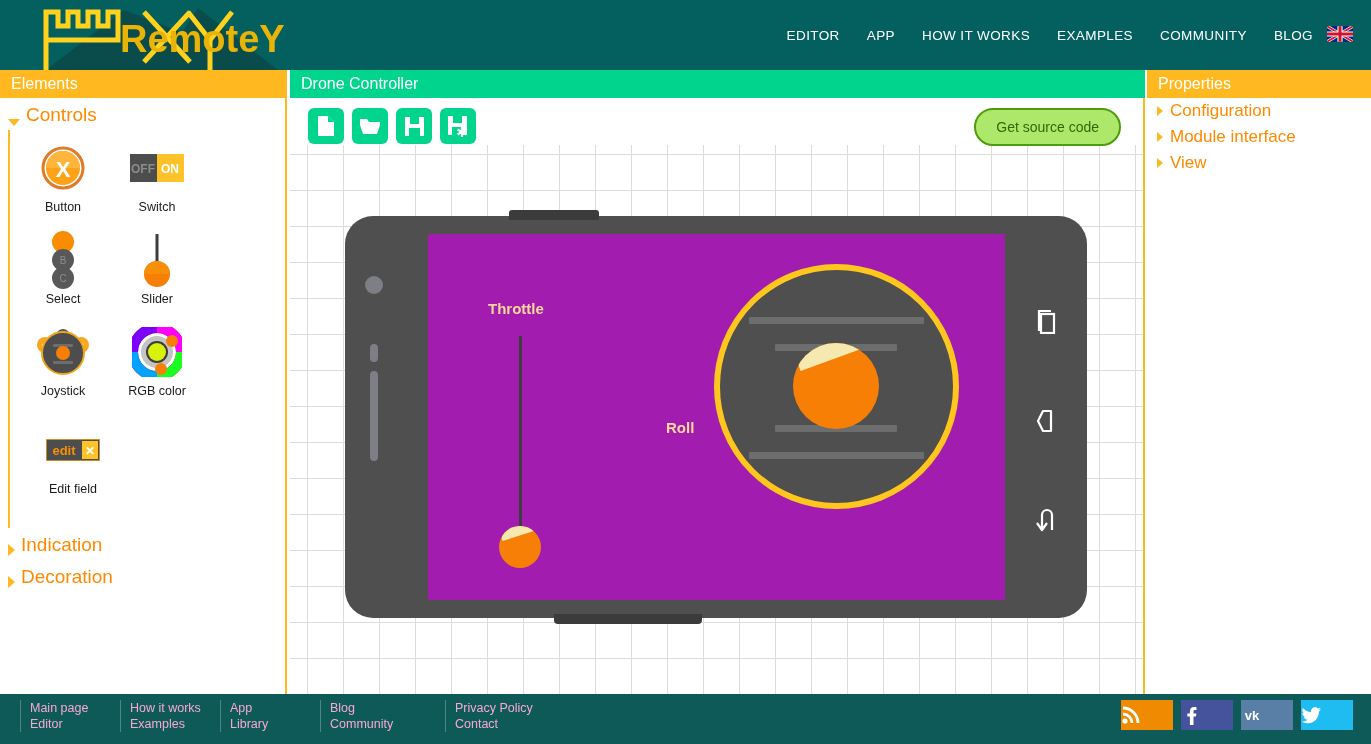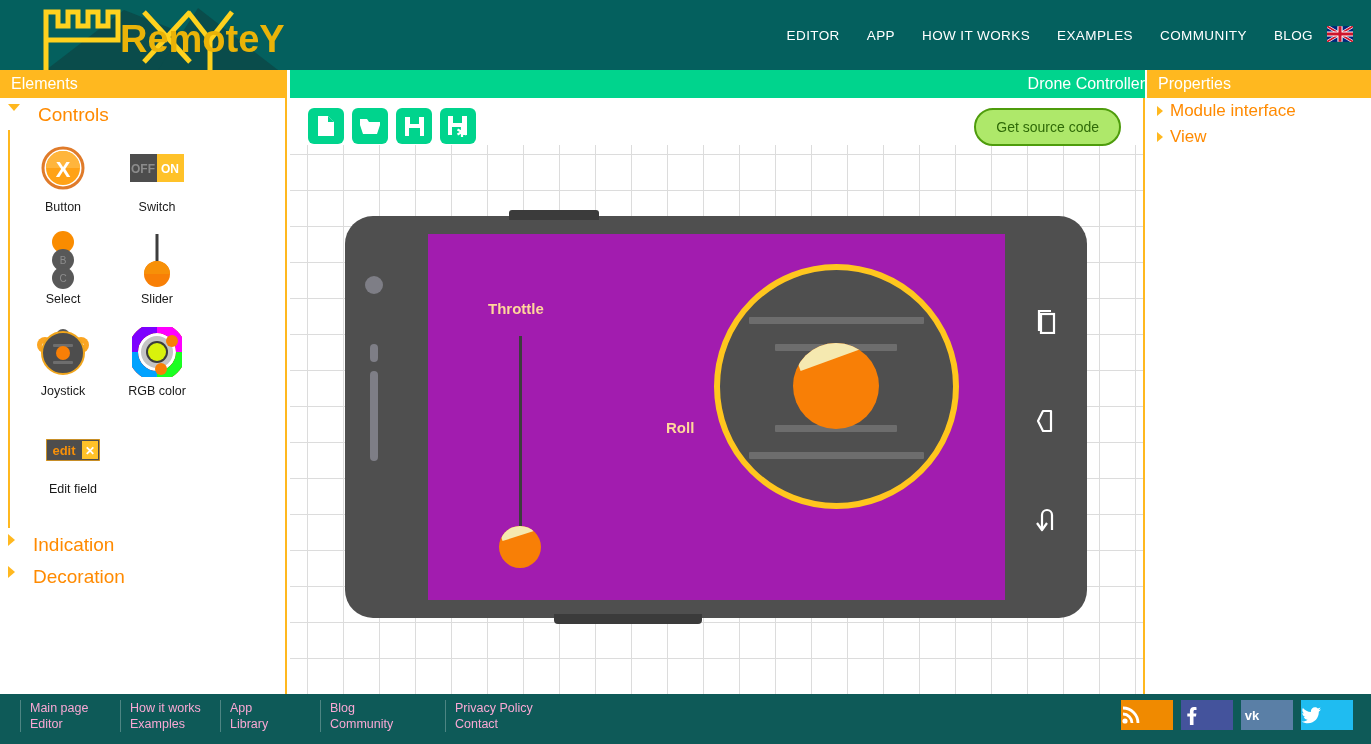--- a/index.html
+++ b/index.html
@@ -44,30 +44,30 @@
   .panel-head {
     position: absolute; height: 28px; background: #ffb81f;
     color: #ffffff; font-size: 16px; line-height: 28px; padding-left: 11px;
   }
   #elements-head { left: 0; top: 70px; width: 287px; }
   #props-head { left: 1147px; top: 70px; width: 224px; }
 
   .canvas-head {
     position: absolute; left: 290px; top: 70px; width: 855px; height: 28px;
     background: #00d48d; color: #ffffff; font-size: 16px;
-    line-height: 28px; padding-left: 11px; text-align: right;
+    line-height: 28px; padding-left: 11px;
   }
 
   
   .sidebar {
     position: absolute; left: 0; top: 98px; width: 287px; height: 596px;
     background: #ffffff; border-right: 2px solid #ffb81f;
   }
   .group-row {
-    display: flex; align-items: flex-start; gap: 18px;
+    display: flex; align-items: flex-end; gap: 6px;
     padding: 6px 0 4px 8px; cursor: pointer;
   }
   .group-row .caret-d {
     width: 0; height: 0; border-left: 6px solid transparent;
     border-right: 6px solid transparent; border-top: 7px solid #ffb81f;
   }
   .group-row .caret-r {
     width: 0; height: 0; border-top: 6px solid transparent;
     border-bottom: 6px solid transparent; border-left: 7px solid #ffb81f;
   }
@@ -481,20 +481,24 @@
           <path d="M19,22 V7 A5,5 0 0,0 9,7 V20" fill="none" stroke="#fff" stroke-width="2.2"></path>
           <path d="M4,15 L9,22 L14,15" fill="none" stroke="#fff" stroke-width="2.2" stroke-linejoin="round"></path>
         </svg>
       </div>
     </div>
   </div>
 
   <div class="props">
     <div class="prop-row">
       <span class="caret-r"></span>
+      <span class="lbl">Configuration</span>
+    </div>
+    <div class="prop-row">
+      <span class="caret-r"></span>
       <span class="lbl">Module interface</span>
     </div>
     <div class="prop-row">
       <span class="caret-r"></span>
       <span class="lbl">View</span>
     </div>
   </div>
 
   <div class="footer">
     <div class="fcols">

